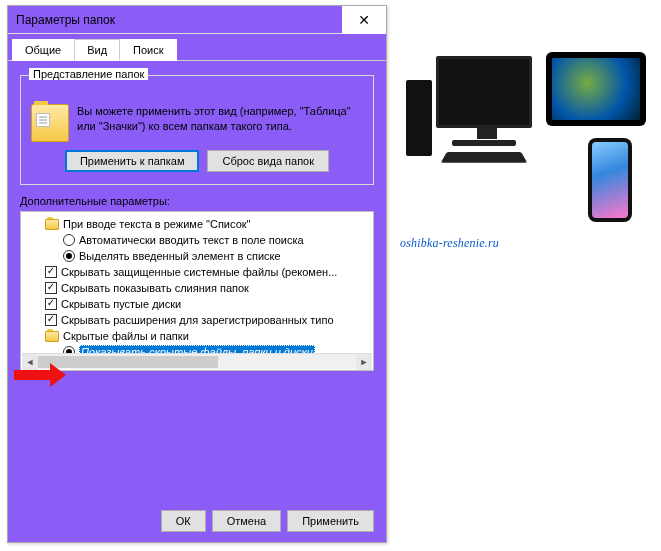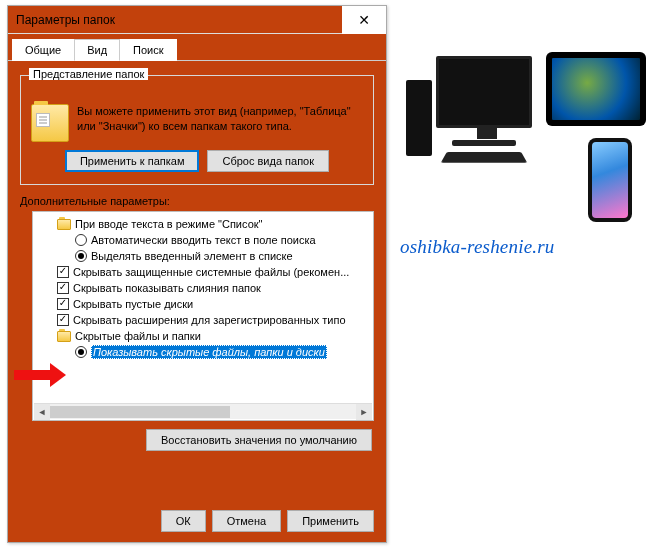--- a/index.html
+++ b/index.html
@@ -1,37 +1,37 @@
 <!DOCTYPE html>
 <html><head>
 <meta charset="utf-8">
 <style>
   * { box-sizing: border-box; }
   body { margin: 0; font-family: "Segoe UI", Tahoma, sans-serif; font-size: 11px; background: #fff; width: 661px; height: 551px; position: relative; }
-  .dialog { position: absolute; left: 7px; top: 5px; width: 380px; height: 538px; background: #c2410c; border: 1px solid #aaa; box-shadow: 1px 1px 3px rgba(0,0,0,0.2); }
+  .dialog { position: absolute; left: 7px; top: 5px; width: 380px; height: 538px; background: #8b5cf6; border: 1px solid #aaa; box-shadow: 1px 1px 3px rgba(0,0,0,0.2); }
   .titlebar { height: 28px; display: flex; align-items: center; padding: 0 0 0 8px; border-bottom: 1px solid #ddd; }
   .titlebar-text { flex: 1; font-size: 12px; }
   .close-btn { width: 44px; height: 28px; display: flex; align-items: center; justify-content: center; font-size: 14px; background: #fff; }
   .tabs { display: flex; padding: 4px 4px 0 4px; border-bottom: 1px solid #ccc; }
   .tab { padding: 4px 12px; border: 1px solid transparent; border-bottom: none; cursor: default; background: #fff; position: relative; top: 1px; }
   .tab.active { border-color: #ccc; background: #fff; border-bottom: 1px solid #fff; }
   .body { padding: 8px 12px; }
   .group { border: 1px solid #d8d8d8; padding: 28px 10px 12px 10px; margin: 6px 0 10px 0; position: relative; }
   .group-label { position: absolute; top: -8px; left: 8px; background: #fff; padding: 0 4px; }
   .folder-icon { width: 38px; height: 38px; background: linear-gradient(#ffe9a6,#f5c845); border: 1px solid #d4a017; border-radius: 2px; display: inline-block; vertical-align: top; margin-right: 8px; position: relative; }
   .folder-icon::before { content: ""; position: absolute; top: -4px; left: 2px; width: 14px; height: 4px; background: #f5c845; border-radius: 1px 1px 0 0; }
   .folder-icon .accent { position: absolute; left: 4px; top: 8px; width: 14px; height: 14px; background: #fff; border: 1px solid #bbb; }
   .folder-icon .accent::after { content: ""; position: absolute; left: 2px; top: 2px; right: 2px; height: 2px; background: #ccc; box-shadow: 0 3px 0 #ccc, 0 6px 0 #ccc; }
   .group-row { display: flex; align-items: flex-start; }
   .group-text { display: inline-block; width: 280px; line-height: 1.35; }
   .btn { background: #e1e1e1; border: 1px solid #adadad; padding: 4px 14px; font-size: 11px; cursor: default; }
   .btn.focus { border: 1px solid #0078d7; box-shadow: inset 0 0 0 1px #0078d7; }
   .group-buttons { margin-top: 8px; display: flex; gap: 8px; justify-content: center; align-items: center; }
   .section-label { margin: 6px 0 4px 0; }
-  .tree { border: 1px solid #bdbdbd; height: 210px; overflow: hidden; padding: 2px 0; position: relative; background: #fff; margin-left: 12px; }
+  .tree { border: 1px solid #bdbdbd; height: 160px; overflow: hidden; padding: 2px 0; position: relative; background: #fff; }
   .tree-inner { padding: 2px 2px 2px 6px; }
   .tree-item { display: flex; align-items: center; height: 16px; white-space: nowrap; }
   .tree-item.lv1 { padding-left: 18px; }
   .tree-item.lv2 { padding-left: 36px; }
   .ico-folder { width: 14px; height: 11px; background: linear-gradient(#ffe9a6,#f5c845); border: 1px solid #d4a017; border-radius: 1px; margin-right: 4px; display: inline-block; }
   .ico-folder::before { content:""; display:block; width:6px;height:2px;background:#f5c845;position:relative;top:-3px;left:1px;border-radius:1px 1px 0 0;}
   .chk { width: 12px; height: 12px; border: 1px solid #333; margin-right: 4px; display: inline-flex; align-items: center; justify-content: center; font-size: 10px; line-height: 1; }
   .chk.checked::after { content: "✓"; position: relative; top: -1px; color:#000; }
   .rad { width: 12px; height: 12px; border: 1px solid #333; border-radius: 50%; margin-right: 4px; display: inline-flex; align-items: center; justify-content: center; }
   .rad.checked::after { content: ""; width: 6px; height: 6px; background: #000; border-radius: 50%; }
@@ -49,21 +49,21 @@
   .devices { position: relative; height: 160px; }
   .monitor { position: absolute; left: 36px; top: 6px; width: 96px; height: 72px; background: #111; border: 3px solid #222; border-radius: 2px; }
   .monitor::after { content:""; position:absolute; left:38px; bottom:-14px; width:20px; height:12px; background:#222; }
   .monitor-base { position:absolute; left:52px; top:90px; width:64px; height:6px; background:#222; border-radius:2px;}
   .tower { position:absolute; left:6px; top:30px; width:26px; height:76px; background:#111; border-radius:2px; }
   .kb { position:absolute; left:44px; top:100px; width:80px; height:14px; background:#222; transform: perspective(60px) rotateX(40deg); border-radius:2px;}
   .tablet { position:absolute; left:146px; top:2px; width:100px; height:74px; background:#000; border-radius:6px; padding:6px;}
   .tablet-screen { width:100%; height:100%; background: radial-gradient(circle at 40% 40%, #7a4, #05a 60%, #023 100%); border-radius:1px;}
   .phone { position:absolute; left:188px; top:88px; width:44px; height:84px; background:#111; border-radius:8px; padding:4px;}
   .phone-screen { width:100%; height:100%; background: linear-gradient(160deg,#8cf 0%, #38d 40%, #f7c 100%); border-radius:4px;}
-  .promo-text { color:#0a5bcc; font-family: Georgia, "Times New Roman", serif; font-style: italic; font-size: 19px; letter-spacing: .2px; margin-top: 26px; }
+  .promo-text { color:#0a5bcc; font-family: Georgia, "Times New Roman", serif; font-style: italic; font-size: 12px; letter-spacing: .2px; margin-top: 26px; }
 </style>
 </head>
 <body>
 
 <div class="dialog">
   <div class="titlebar">
     <span class="titlebar-text">Параметры папок</span>
     <div class="close-btn">
         <span>✕</span>
       </div>
@@ -133,23 +133,20 @@
       </div>
       <div class="scroll-x">
         <div class="scroll-arrow">◄</div>
         <div class="scroll-track">
             <div class="scroll-thumb"></div>
           </div>
         <div class="scroll-arrow">►</div>
       </div>
     </div>
 
-    <div class="restore-row">
-      <button class="btn">Восстановить значения по умолчанию</button>
-    </div>
   </div>
 
   <div class="footer">
     <button class="btn">ОК</button>
     <button class="btn">Отмена</button>
     <button class="btn">Применить</button>
   </div>
 </div>
 
 <div class="arrow">

